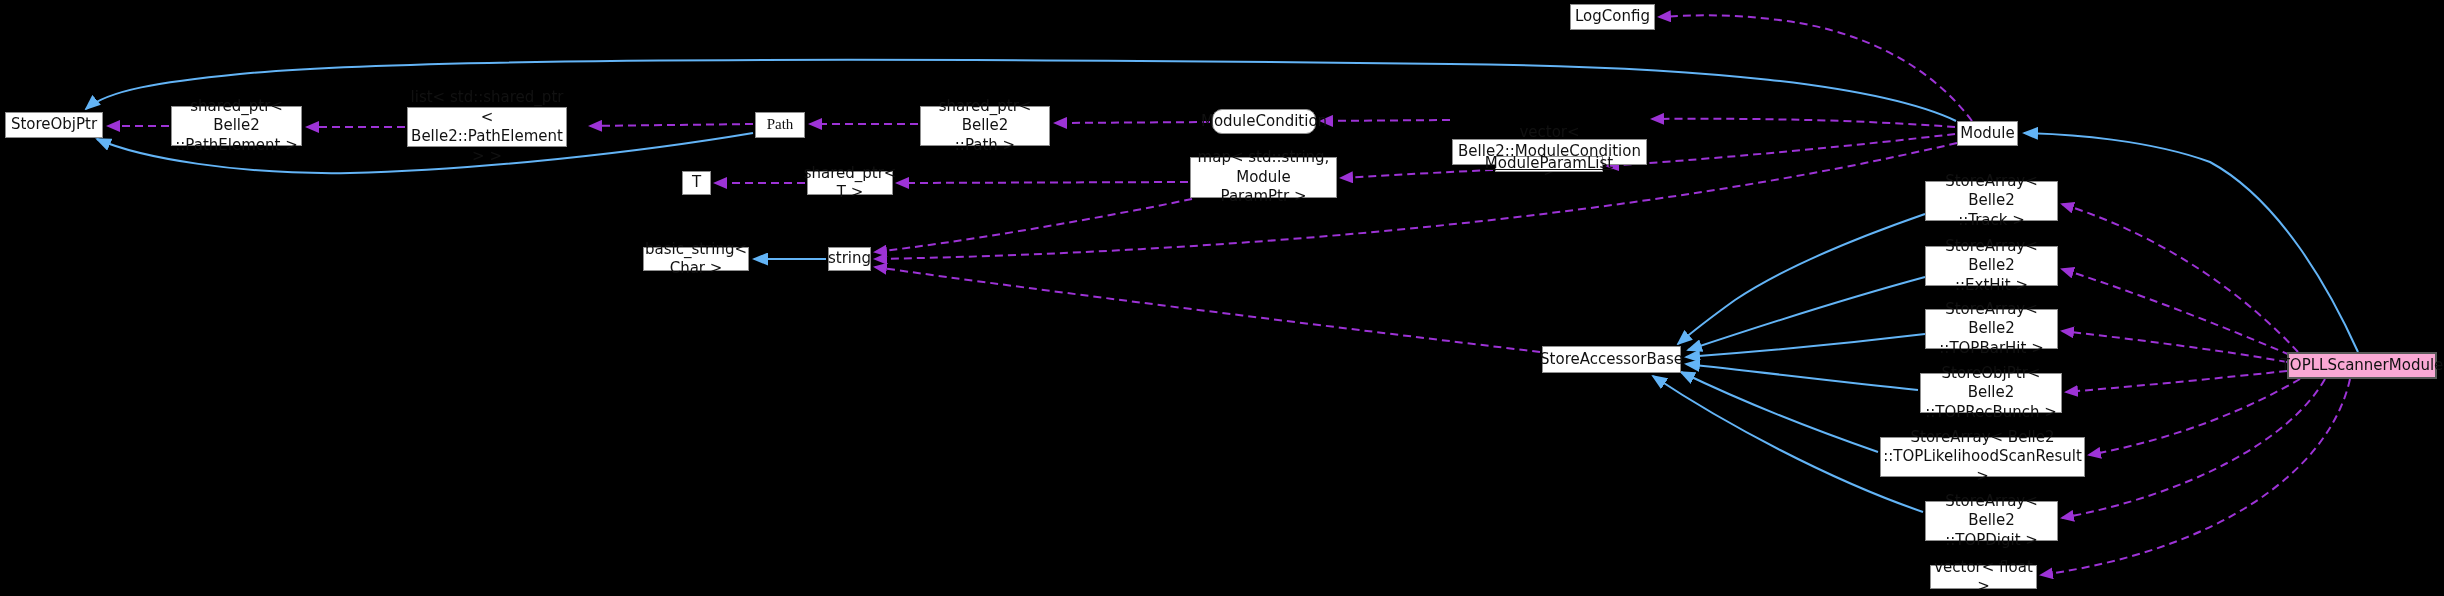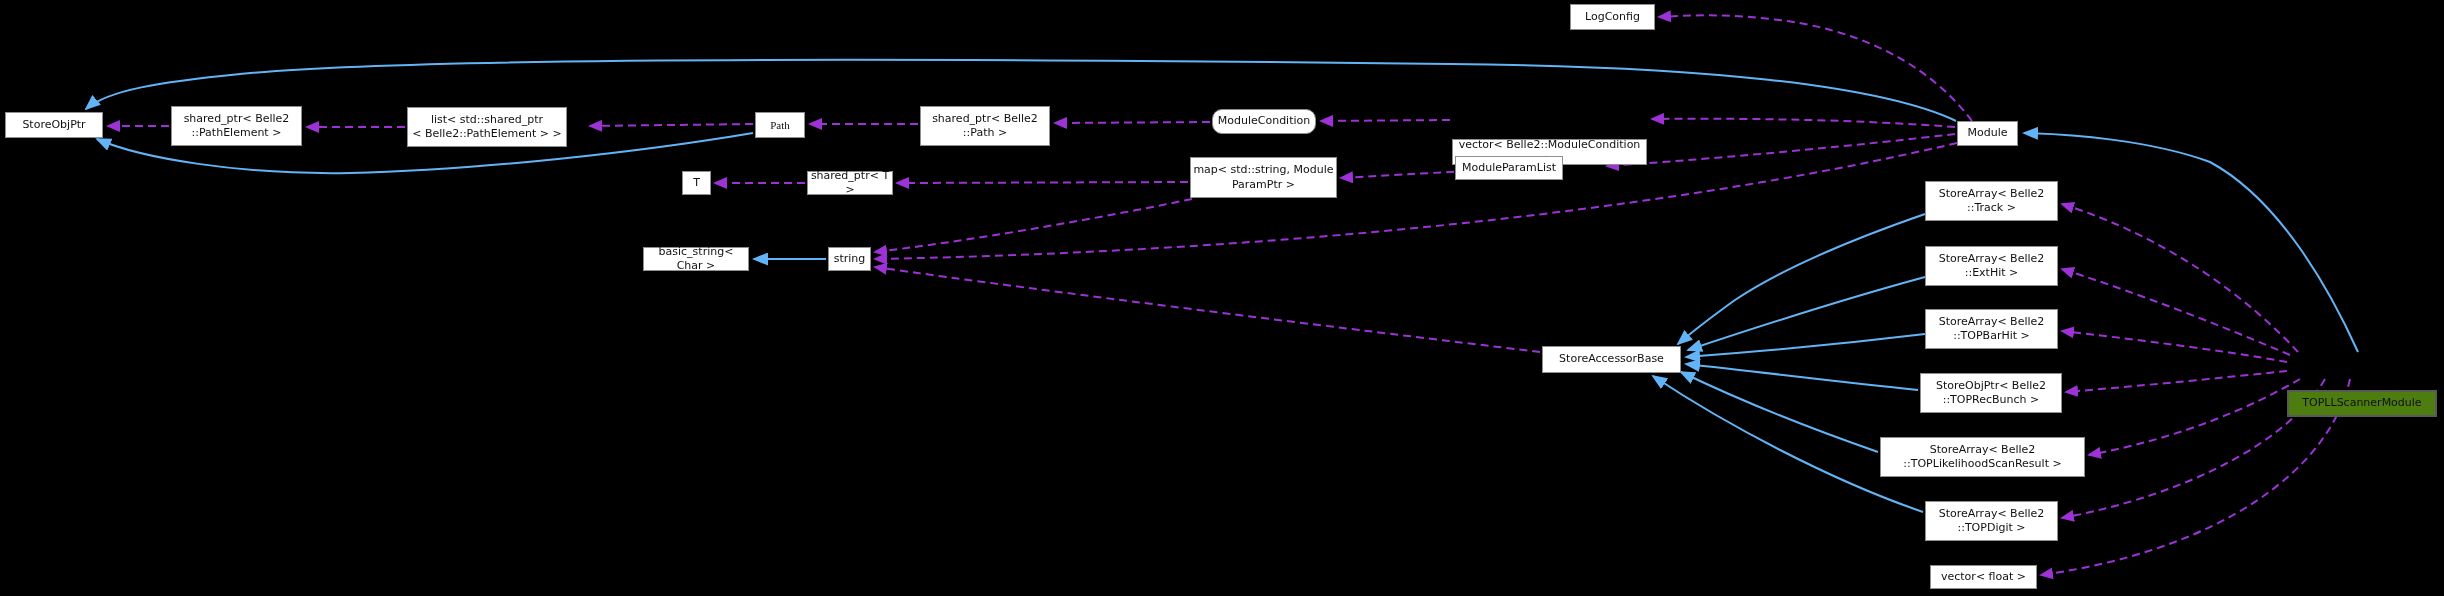--- a/index.html
+++ b/index.html
@@ -14,29 +14,28 @@
   .edge-inheritance{fill:none;stroke:#63b4f6;stroke-width:2;}
   .edge-usage{fill:none;stroke:#9d33d6;stroke-width:2;stroke-dasharray:8 5;}
   .node{
     position:absolute;
     box-sizing:border-box;
     background:#fff;
     border:1.5px solid #8f8f8f;
     color:#111;
     display:flex;align-items:center;justify-content:center;
     text-align:center;
-    font-size:11px;line-height:1.3;
+    font-size:15px;line-height:1.3;
     white-space:pre-line;
     cursor:pointer;
   }
   .node.hl{
-    background:#4d7c0f;
+    background:#f9a8d4;
     border:2px solid #595959;
     cursor:default;
-    margin-top:38px;
   }
 </style>
 </head>
 <body>
 
 <div class="graph-canvas">
   <svg class="edge-layer" viewBox="0 0 2444 596" preserveAspectRatio="none">
     <defs>
       <marker id="arrow-usage" markerUnits="userSpaceOnUse" markerWidth="14" markerHeight="12" viewBox="0 0 14 12" refX="12" refY="6" orient="auto">
         <path d="M0,0 L14,6 L0,12 z" fill="#9d33d6"></path>
@@ -90,21 +89,21 @@
       <div class="node" style="left: 920px; top: 106px; width: 130px; height: 40px;">shared_ptr&lt; Belle2
 ::Path &gt;</div>
       <div class="node" style="left: 1212px; top: 109px; width: 104px; height: 25px; border-radius: 10px;">ModuleCondition</div>
       <div class="node" style="left: 1452px; top: 107px; width: 195px; height: 26px; margin-top: 32px;">vector&lt; Belle2::ModuleCondition &gt;</div>
       <div class="node" style="left: 1570px; top: 4px; width: 85px; height: 26px;">LogConfig</div>
       <div class="node" style="left: 1957px; top: 121px; width: 61px; height: 25px;">Module</div>
       <div class="node" style="left: 682px; top: 171px; width: 29px; height: 24px;">T</div>
       <div class="node" style="left: 807px; top: 171px; width: 86px; height: 24px;">shared_ptr&lt; T &gt;</div>
       <div class="node" style="left: 1190px; top: 157px; width: 147px; height: 41px;">map&lt; std::string, Module
 ParamPtr &gt;</div>
-      <div class="node" style="left: 1455px; top: 156px; width: 108px; height: 24px;">ModuleParamList</div>
+      <div class="node" style="left: 1495px; top: 156px; width: 108px; height: 16px; text-decoration: underline;">ModuleParamList</div>
       <div class="node" style="left: 643px; top: 247px; width: 106px; height: 24px;">basic_string&lt; Char &gt;</div>
       <div class="node" style="left: 828px; top: 247px; width: 43px; height: 24px;">string</div>
       <div class="node" style="left: 1542px; top: 346px; width: 139px; height: 27px;">StoreAccessorBase</div>
       <div class="node" style="left: 1925px; top: 181px; width: 133px; height: 40px;">StoreArray&lt; Belle2
 ::Track &gt;</div>
       <div class="node" style="left: 1925px; top: 246px; width: 133px; height: 40px;">StoreArray&lt; Belle2
 ::ExtHit &gt;</div>
       <div class="node" style="left: 1925px; top: 309px; width: 133px; height: 40px;">StoreArray&lt; Belle2
 ::TOPBarHit &gt;</div>
       <div class="node" style="left: 1920px; top: 373px; width: 142px; height: 40px;">StoreObjPtr&lt; Belle2

